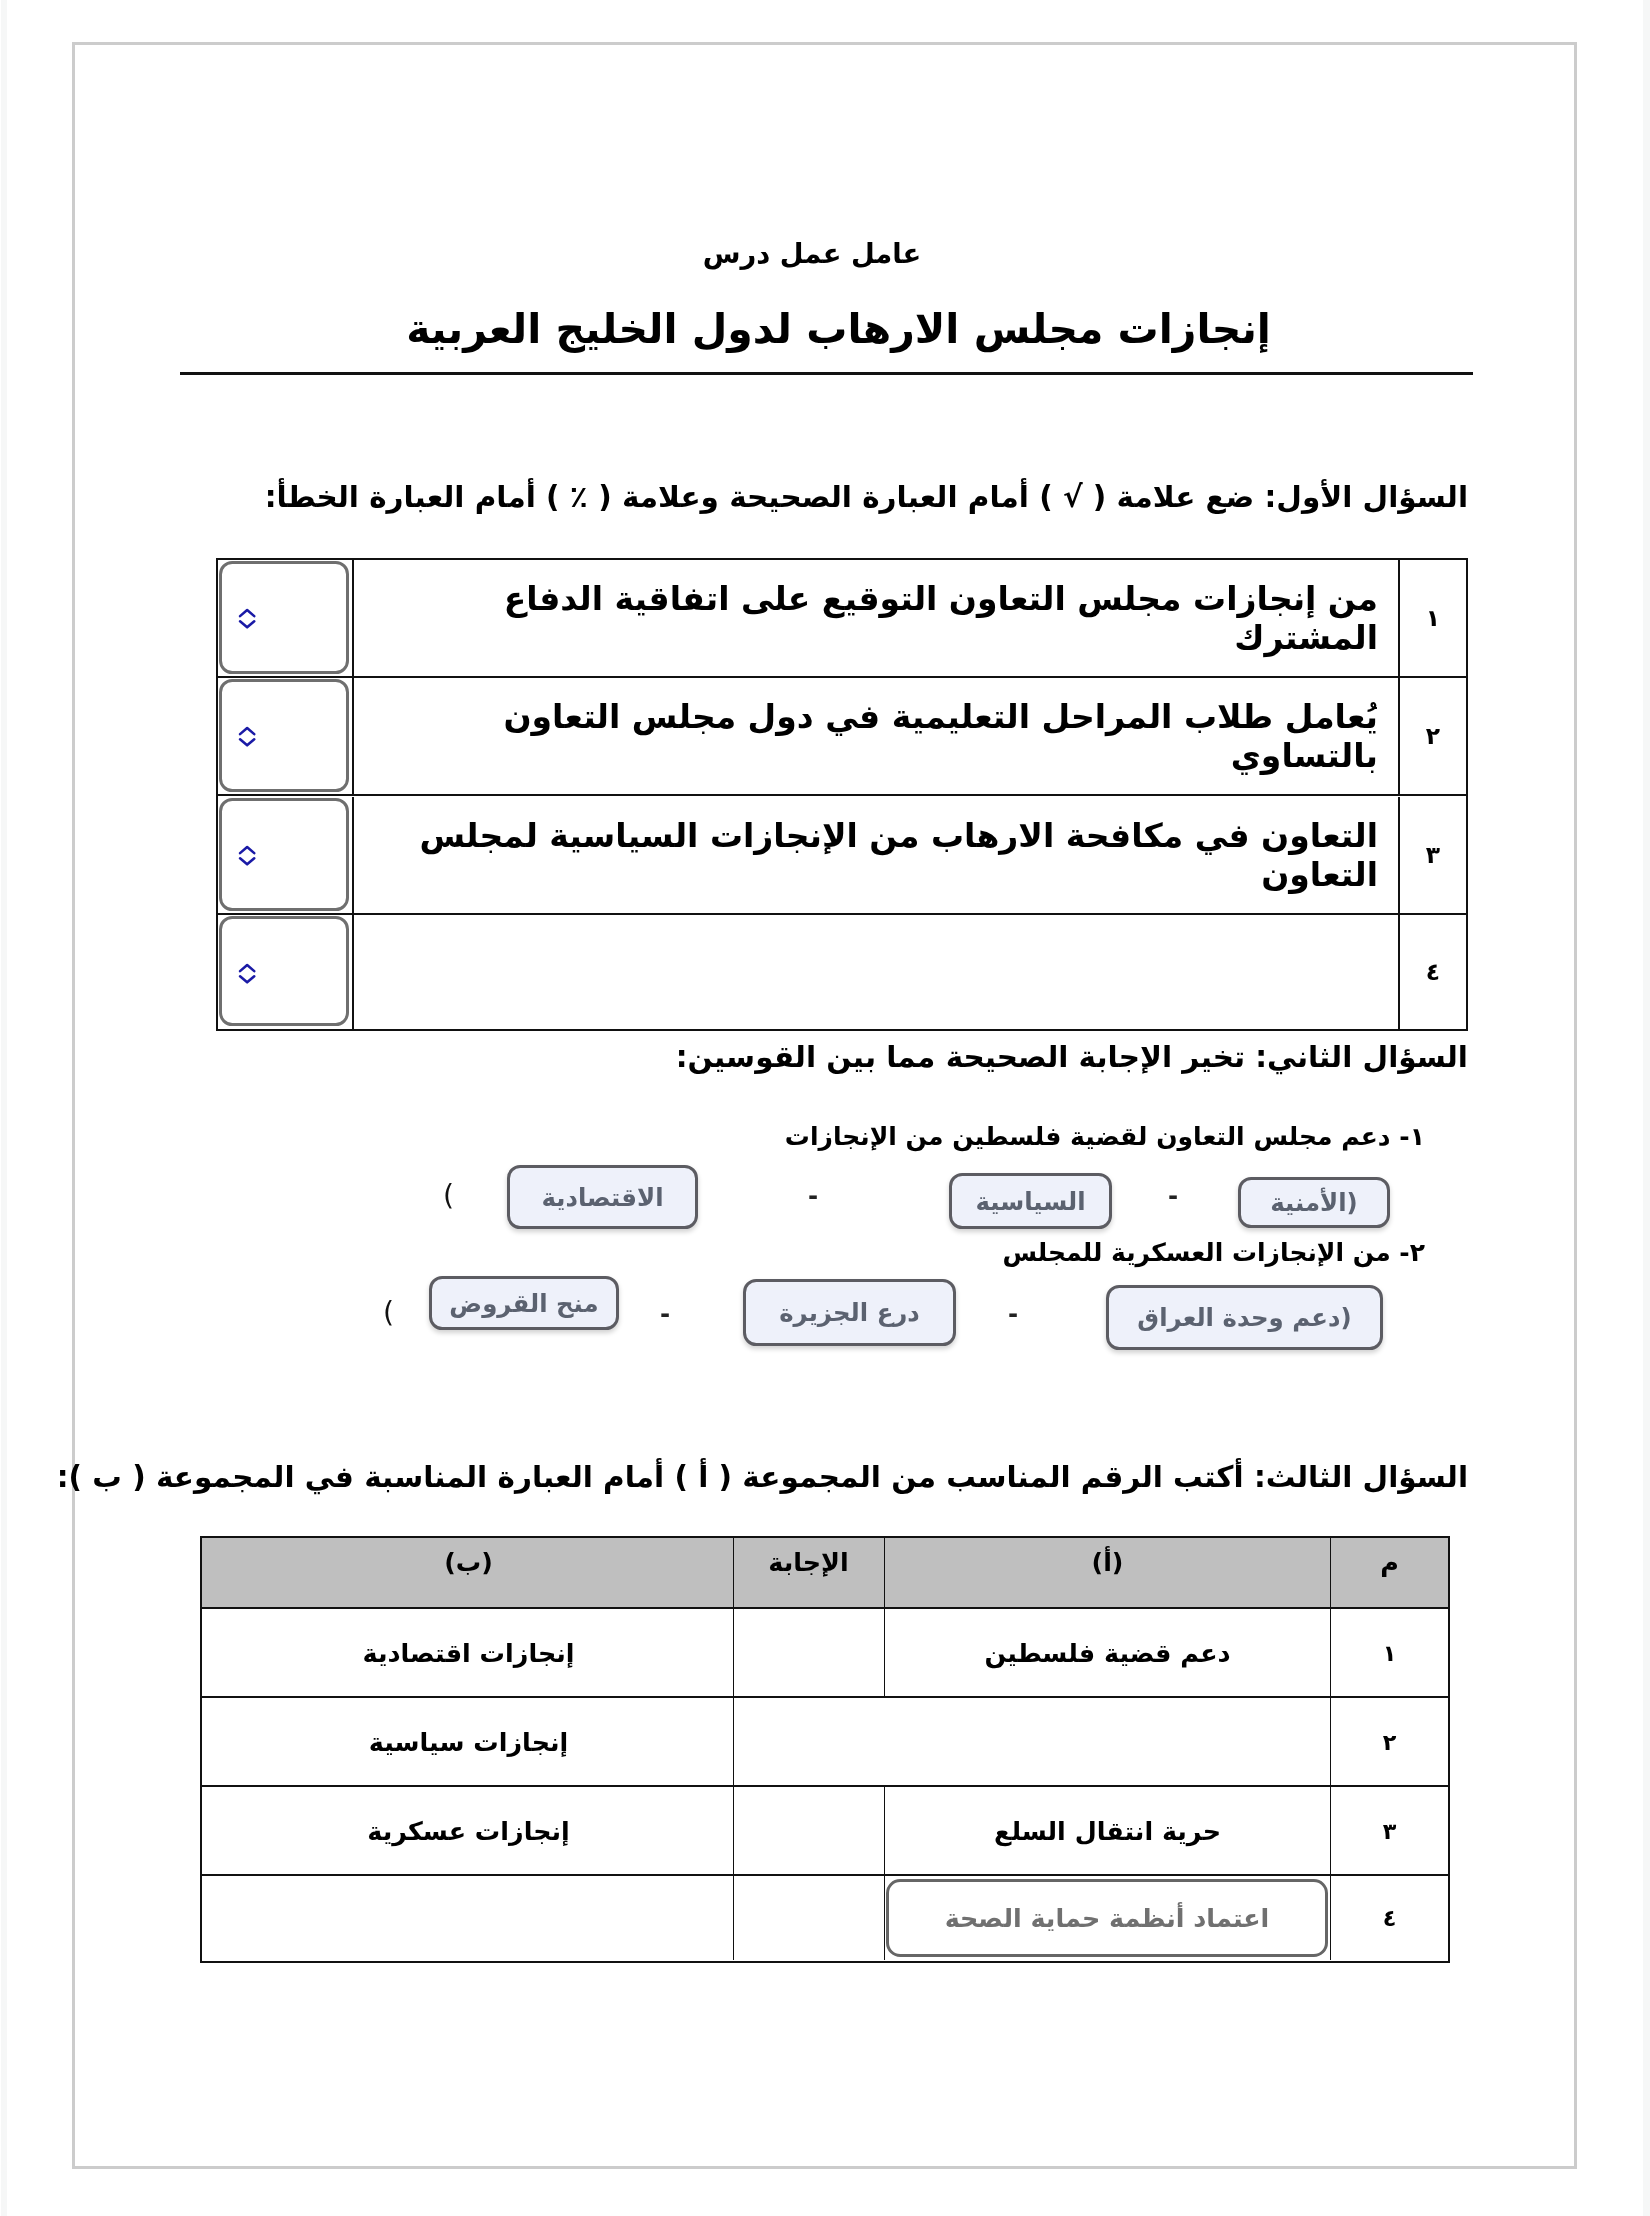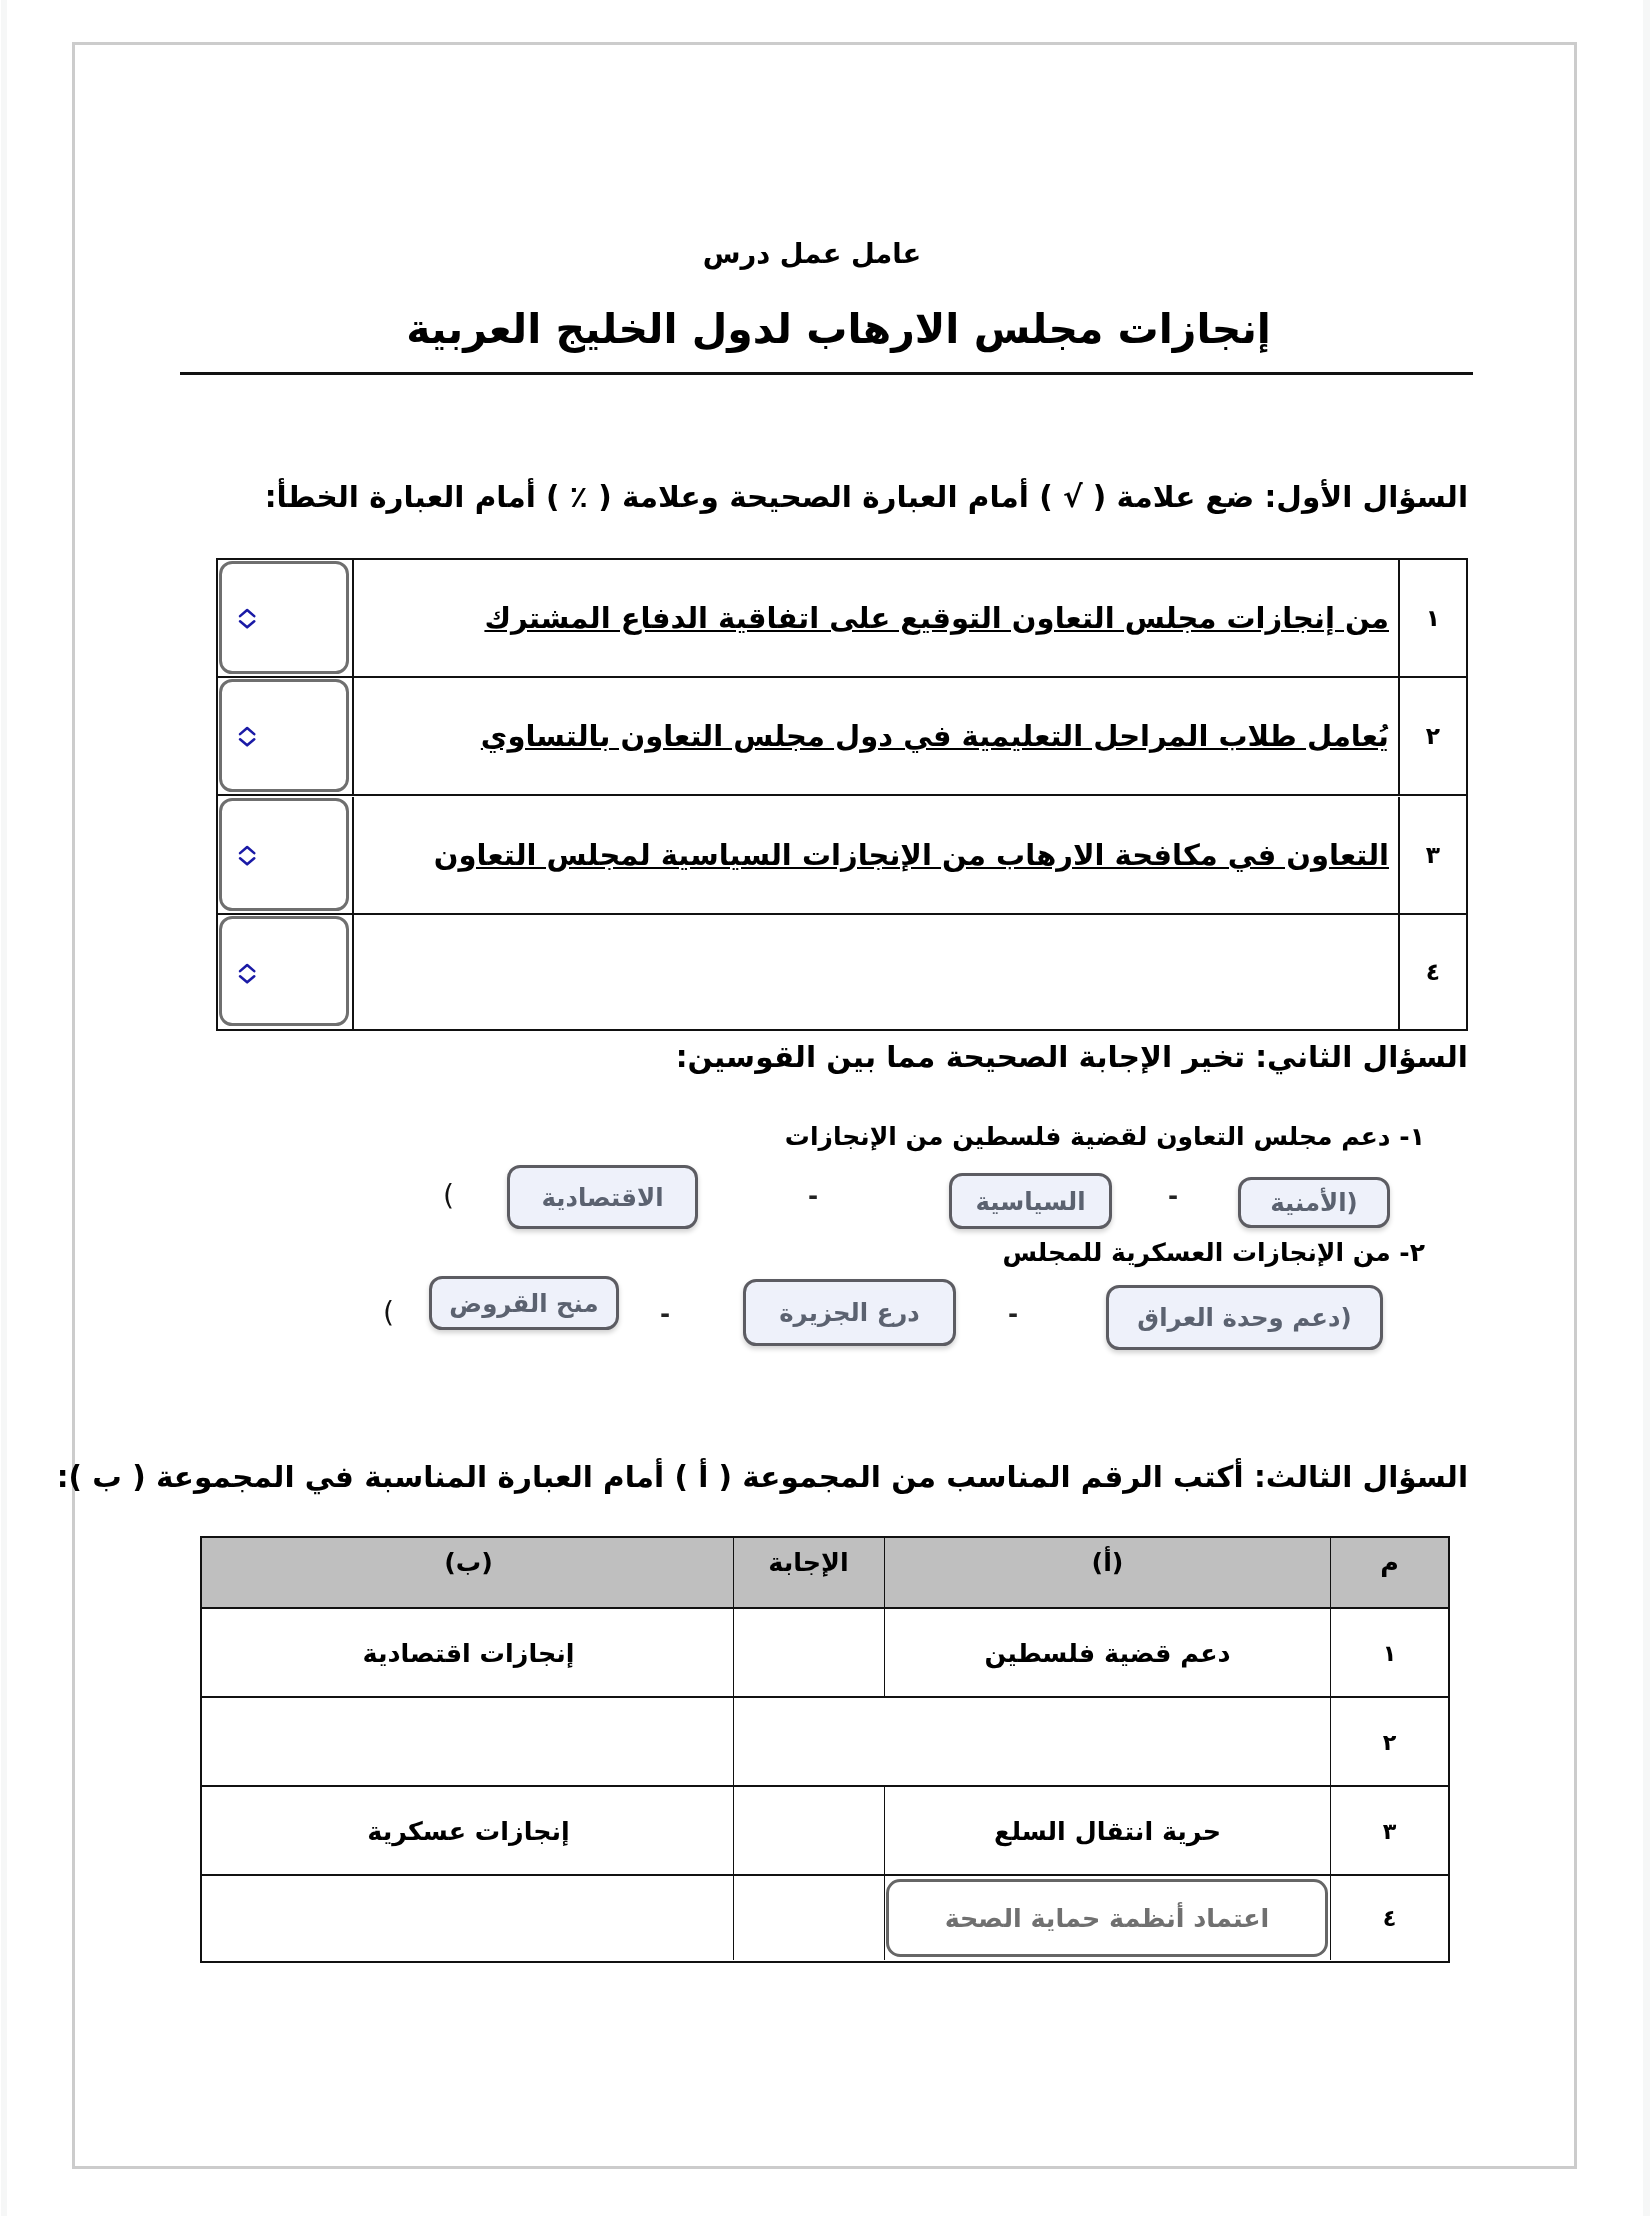--- a/index.html
+++ b/index.html
@@ -64,22 +64,22 @@
     .t1-row:last-child { border-bottom: none; }
     .t1-num {
       position: absolute; right: 0; top: 0; width: 68px; height: 100%;
       border-left: 2px solid #111; box-sizing: border-box;
       display: flex; align-items: center; justify-content: center;
       font-size: 23.4px; font-weight: bold;
     }
     .t1-stmt {
       position: absolute; right: 68px; top: 0; width: 1046px; height: 100%;
       display: flex; align-items: center; justify-content: flex-start;
-      padding-right: 9px; box-sizing: border-box;
-      font-size: 29px; font-weight: bold; direction: rtl; text-decoration: underline;
+      padding-right: 20px; box-sizing: border-box;
+      font-size: 33px; font-weight: bold; direction: rtl;
     }
     .t1-sel-cell {
       position: absolute; left: 0; top: 0; width: 136px; height: 100%;
       border-right: 2px solid #111; box-sizing: border-box;
     }
     .t1-select {
       position: absolute; left: 1px; top: 1px; width: 130px; height: 113px;
       border: 3.6px solid #6f6f6f; border-radius: 13.2px; box-sizing: border-box;
       background: #fff; cursor: pointer;
     }
@@ -234,20 +234,21 @@
   </div>
   <div class="t3-row" style="top:71px; height:89px">
     <div class="t3-cell c-m">١</div>
     <div class="t3-cell c-a">دعم قضية فلسطين</div>
     <div class="t3-cell c-ans"></div>
     <div class="t3-cell c-b">إنجازات اقتصادية</div>
   </div>
   <div class="t3-row" style="top:160px; height:89px">
     <div class="t3-cell c-m">٢</div>
     <div class="t3-cell c-ans"></div>
+    <div class="t3-cell c-b">إنجازات سياسية</div>
   </div>
   <div class="t3-row" style="top:249px; height:89px">
     <div class="t3-cell c-m">٣</div>
     <div class="t3-cell c-a">حرية انتقال السلع</div>
     <div class="t3-cell c-ans"></div>
     <div class="t3-cell c-b">إنجازات عسكرية</div>
   </div>
   <div class="t3-row" style="top:338px; height:84px">
     <div class="t3-cell c-m">٤</div>
     <div class="t3-cell c-a">

